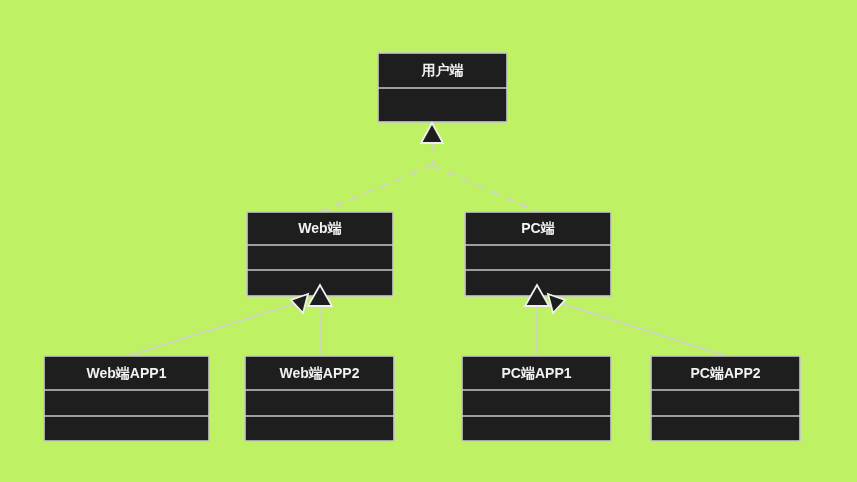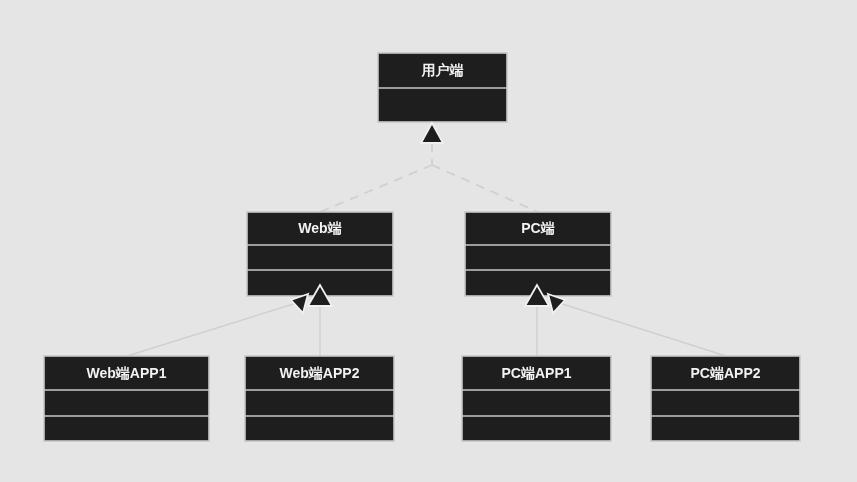--- a/index.html
+++ b/index.html
@@ -4,21 +4,21 @@
 <style>
   html, body {
     margin: 0;
     padding: 0;
     background: #1e1e1e;
   }
   #canvas {
     position: relative;
     width: 857px;
     height: 482px;
-    background: #e5e5e5;
+    background: #bef264;
     font-family: "Liberation Sans", "DejaVu Sans", sans-serif;
     overflow: hidden;
   }
   svg.diagram {
     position: absolute;
     top: 0;
     left: 0;
     width: 857px;
     height: 482px;
     display: block;

